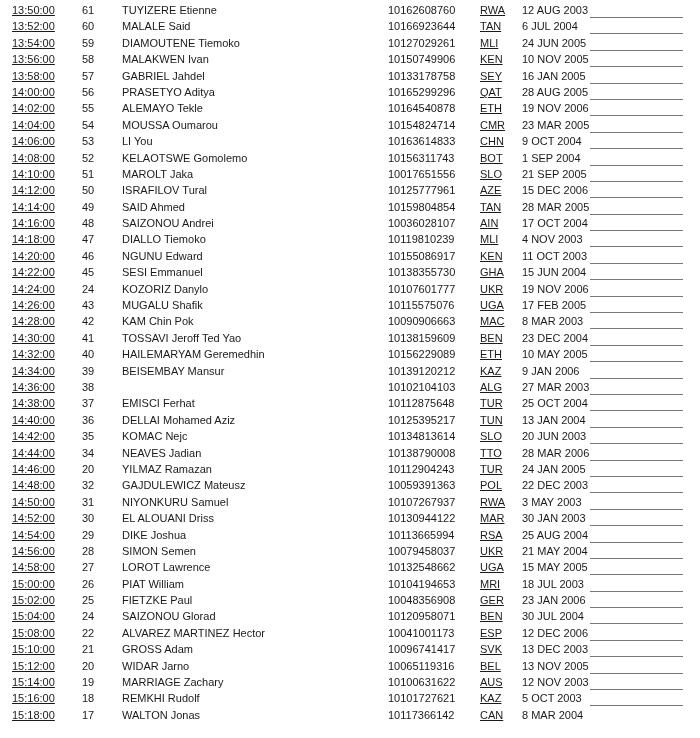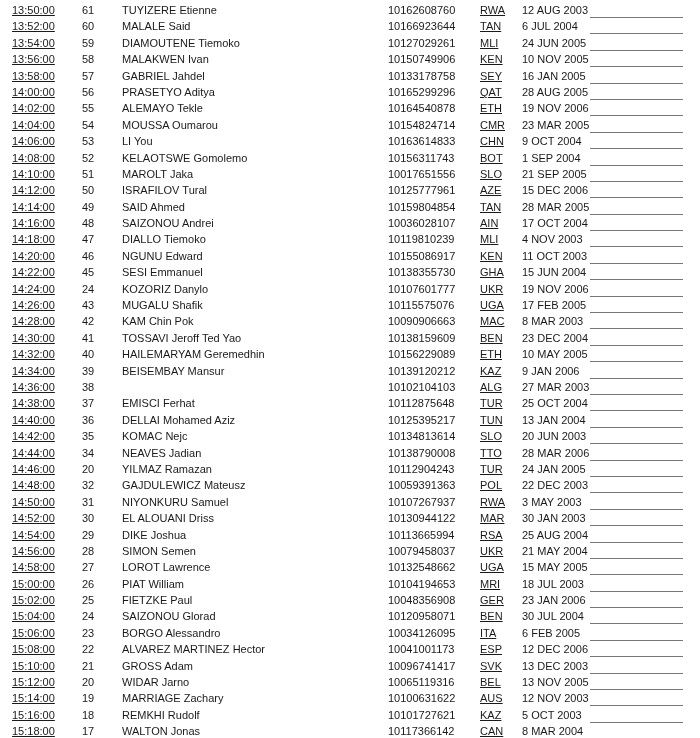--- a/index.html
+++ b/index.html
@@ -385,29 +385,20 @@
     <div class="row">
     <span class="c-time">15:04:00</span>
     <span class="c-bib">24</span>
     <span class="c-name">SAIZONOU Glorad</span>
     <span class="c-id">10120958071</span>
     <span class="c-nat">BEN</span>
     <span class="c-dob">30 JUL 2004</span>
     <span class="c-line"></span>
   </div>
     <div class="row">
-    <span class="c-time">15:06:00</span>
-    <span class="c-bib">23</span>
-    <span class="c-name">BORGO Alessandro</span>
-    <span class="c-id">10034126095</span>
-    <span class="c-nat">ITA</span>
-    <span class="c-dob">6 FEB 2005</span>
-    <span class="c-line"></span>
-  </div>
-    <div class="row">
     <span class="c-time">15:08:00</span>
     <span class="c-bib">22</span>
     <span class="c-name">ALVAREZ MARTINEZ Hector</span>
     <span class="c-id">10041001173</span>
     <span class="c-nat">ESP</span>
     <span class="c-dob">12 DEC 2006</span>
     <span class="c-line"></span>
   </div>
     <div class="row">
     <span class="c-time">15:10:00</span>

